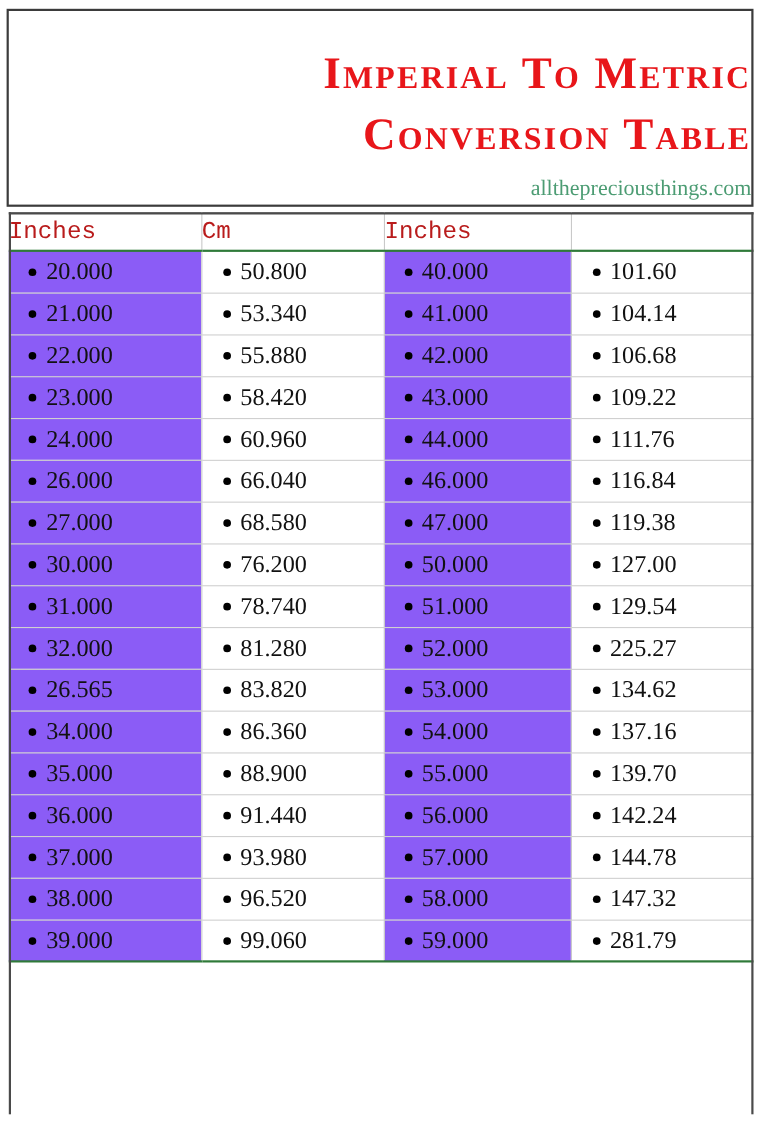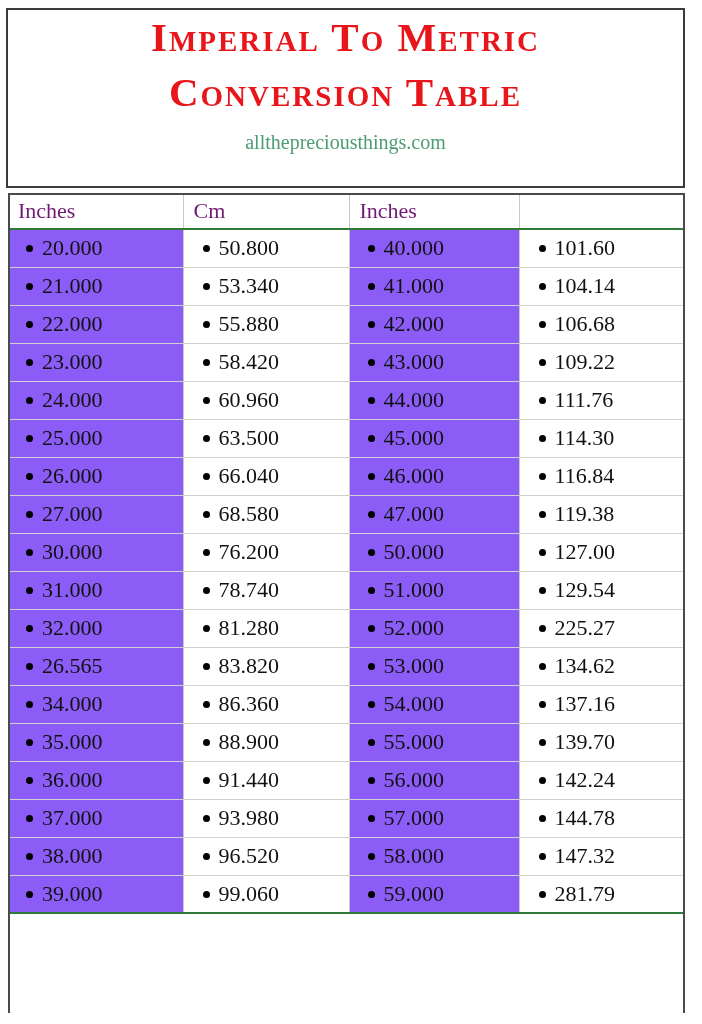--- a/index.html
+++ b/index.html
@@ -26,23 +26,23 @@
     position: absolute;
     left: 6px;
     top: 8px;
     width: 679px;
     height: 180px;
     border: 2px solid #3b3b3b;
     background: #ffffff;
     box-sizing: border-box;
     display: flex;
     flex-direction: column;
-    align-items: center;
+    align-items: flex-end;
     justify-content: flex-start;
-    padding-top: 0;
+    padding-top: 29px;
   }
   .title-line {
     color: #e8161a;
     font-family: "Liberation Serif", serif;
     font-weight: bold;
     font-size: 41px;
     letter-spacing: 2px;
     line-height: 1.35;
     text-align: center;
     font-variant: small-caps;
@@ -74,27 +74,28 @@
   }
   table.conv col.c1 { width: 175px; }
   table.conv col.c2 { width: 166px; }
   table.conv col.c3 { width: 170px; }
   table.conv col.c4 { width: 166px; }
 
   table.conv th {
     text-align: left;
     font-weight: normal;
     font-size: 22px;
-    color: #701a75;
-    background: #ffffff;
-    padding: 4px 0 4px 10px;
+    color: #b91c1c;
+    background: #ffffff;
+    padding: 4px 0 4px 0;
     border-bottom: 2px solid #2f7a39;
     border-right: 1px solid #c9c9c9;
     height: 32px;
     box-sizing: border-box;
+    font-family: Liberation Mono, monospace;
   }
   table.conv th.last { border-right: none; }
   table.conv thead tr {
     border-top: 1px solid #777;
   }
 
   table.conv td {
     font-size: 22px;
     color: #111111;
     height: 38px;
@@ -184,26 +185,20 @@
             <td class="shade"><span class="bullet"></span><span>43.000</span></td>
             <td class="plain last"><span class="bullet"></span><span>109.22</span></td>
           </tr>
           <tr>
             <td class="shade"><span class="bullet"></span><span>24.000</span></td>
             <td class="plain"><span class="bullet"></span><span>60.960</span></td>
             <td class="shade"><span class="bullet"></span><span>44.000</span></td>
             <td class="plain last"><span class="bullet"></span><span>111.76</span></td>
           </tr>
           <tr>
-            <td class="shade"><span class="bullet"></span><span>25.000</span></td>
-            <td class="plain"><span class="bullet"></span><span>63.500</span></td>
-            <td class="shade"><span class="bullet"></span><span>45.000</span></td>
-            <td class="plain last"><span class="bullet"></span><span>114.30</span></td>
-          </tr>
-          <tr>
             <td class="shade"><span class="bullet"></span><span>26.000</span></td>
             <td class="plain"><span class="bullet"></span><span>66.040</span></td>
             <td class="shade"><span class="bullet"></span><span>46.000</span></td>
             <td class="plain last"><span class="bullet"></span><span>116.84</span></td>
           </tr>
           <tr>
             <td class="shade"><span class="bullet"></span><span>27.000</span></td>
             <td class="plain"><span class="bullet"></span><span>68.580</span></td>
             <td class="shade"><span class="bullet"></span><span>47.000</span></td>
             <td class="plain last"><span class="bullet"></span><span>119.38</span></td>

